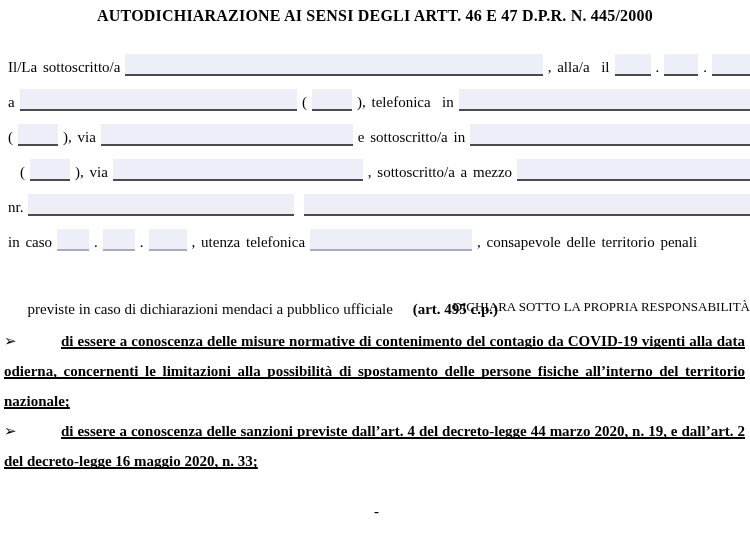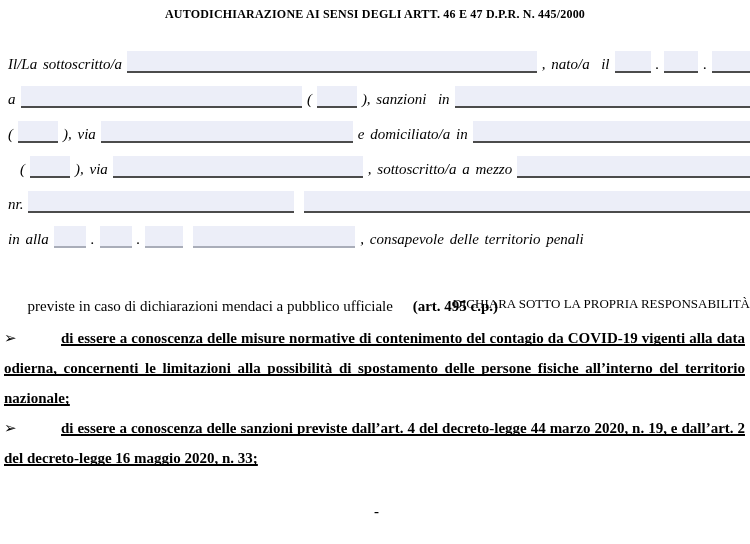--- a/index.html
+++ b/index.html
@@ -8,36 +8,35 @@
     width: 750px;
     height: 544px;
     background: #ffffff;
     color: #000000;
     font-family: "Liberation Serif", "DejaVu Serif", serif;
     font-size: 15px;
     overflow: hidden;
   }
   .title {
     font-weight: bold;
-    font-size: 12px;
+    font-size: 16px;
     text-align: center;
     padding-top: 7px;
     letter-spacing: 0.2px;
     white-space: nowrap;
   }
   .form { margin-top: 25px; }
   .fl {
     display: flex;
     align-items: baseline;
     height: 35px;
     line-height: 33px;
     padding-left: 8px;
     white-space: pre;
     word-spacing: 2px;
-    font-style: italic;
   }
   .fl.indent { padding-left: 20px; }
   .label { flex: 0 0 auto; }
   .field {
     background: #ECEEF8;
     border-bottom: 2px solid #4B4B4B;
     height: 20px;
     position: relative;
     top: 4px;
     margin: 0 5px;
@@ -94,68 +93,69 @@
 
 <div class="page">
 
   <div class="title">AUTODICHIARAZIONE AI SENSI DEGLI ARTT. 46 E 47 D.P.R. N. 445/2000</div>
 
   <div class="form">
 
     <div class="fl">
       <span class="label">Il/La sottoscritto/a</span>
       <div class="field grow"></div>
-      <span class="label">, nato/a  il</span>
+      <span class="label">, alla/a  il</span>
       <div class="field w36"></div>
       <span class="label">.</span>
       <div class="field w34"></div>
       <span class="label">.</span>
       <div class="field w38 end"></div>
     </div>
 
     <div class="fl">
       <span class="label">a</span>
       <div class="field grow"></div>
       <span class="label">(</span>
       <div class="field w40"></div>
-      <span class="label">), sanzioni  in</span>
+      <span class="label">), telefonica  in</span>
       <div class="field grow2 end"></div>
     </div>
 
     <div class="fl">
       <span class="label">(</span>
       <div class="field w40"></div>
       <span class="label">), via</span>
       <div class="field w252"></div>
-      <span class="label">e domiciliato/a in</span>
+      <span class="label">e sottoscritto/a in</span>
       <div class="field grow end"></div>
     </div>
 
     <div class="fl indent">
       <span class="label">(</span>
       <div class="field w40"></div>
       <span class="label">), via</span>
       <div class="field w250"></div>
       <span class="label">, sottoscritto/a a mezzo</span>
       <div class="field grow end"></div>
     </div>
 
     <div class="fl">
       <span class="label">nr.</span>
       <div class="field w266"></div>
       <div class="field grow end"></div>
     </div>
 
     <div class="fl">
-      <span class="label">in alla</span>
+      <span class="label">in caso</span>
       <div class="field light w32"></div>
       <span class="label">.</span>
       <div class="field light w32"></div>
       <span class="label">.</span>
       <div class="field light w38"></div>
+      <span class="label">, utenza telefonica</span>
       <div class="field light w162"></div>
       <span class="label">, consapevole delle territorio penali</span>
     </div>
 
     <div class="textline">
       <span>previste in caso di dichiarazioni mendaci a pubblico ufficiale </span><span class="bold">(art. 495 c.p.)</span>
     </div>
 
   </div>
 

